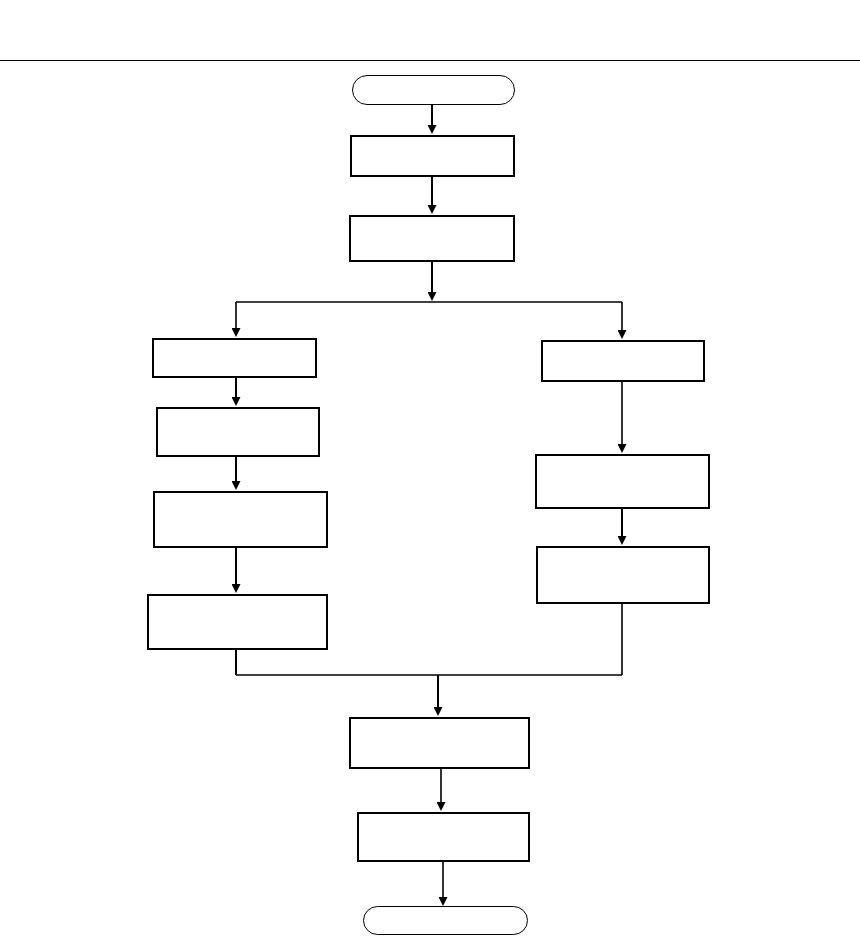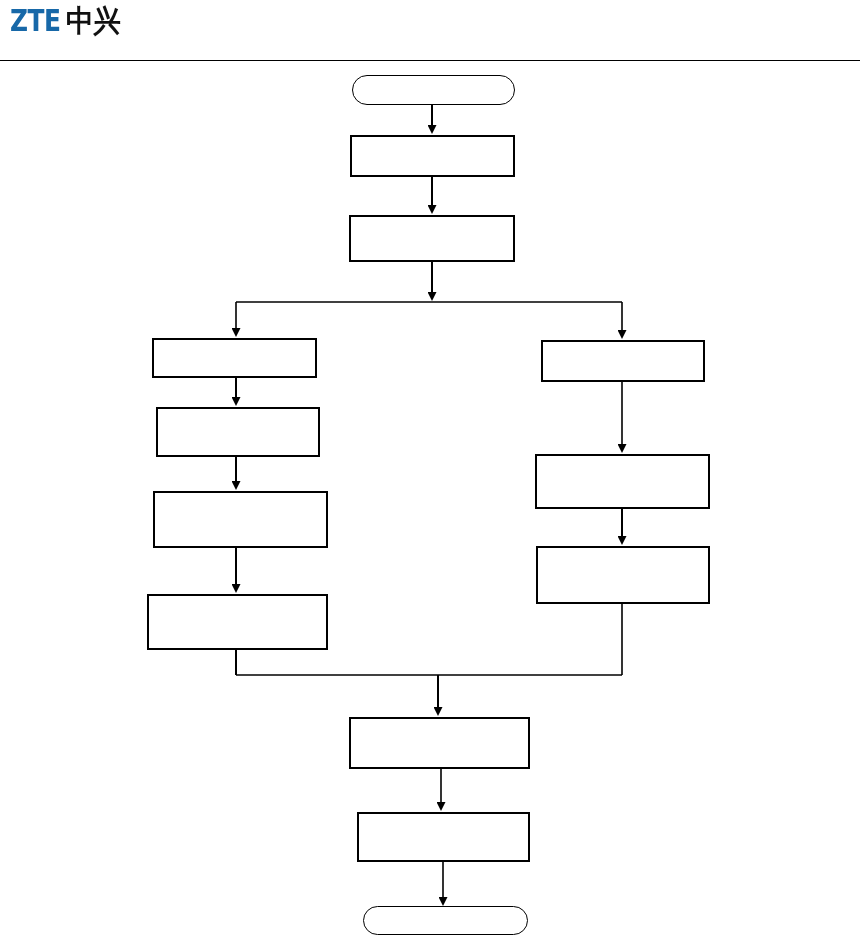--- a/index.html
+++ b/index.html
@@ -98,24 +98,20 @@
     display: block;
     width: 100%;
   }
 </style>
 </head>
 <body>
 
 <div id="page">
 
   <div id="header">
-    <div id="logo">
-      <span class="zte-mark zte-latin">ZTE</span>
-      <span class="zte-mark zte-cjk">中兴</span>
-    </div>
     <div id="header-rule"></div>
   </div>
 
   <div id="flowchart">
 
     <svg id="flow-svg" width="860" height="875" viewBox="0 0 860 875">
       <defs>
         <marker id="arrowhead" markerWidth="9" markerHeight="9" refX="1" refY="4.5" orient="auto" markerUnits="userSpaceOnUse">
           <path d="M0,0 L9,4.5 L0,9 z" fill="#000000"></path>
         </marker>

